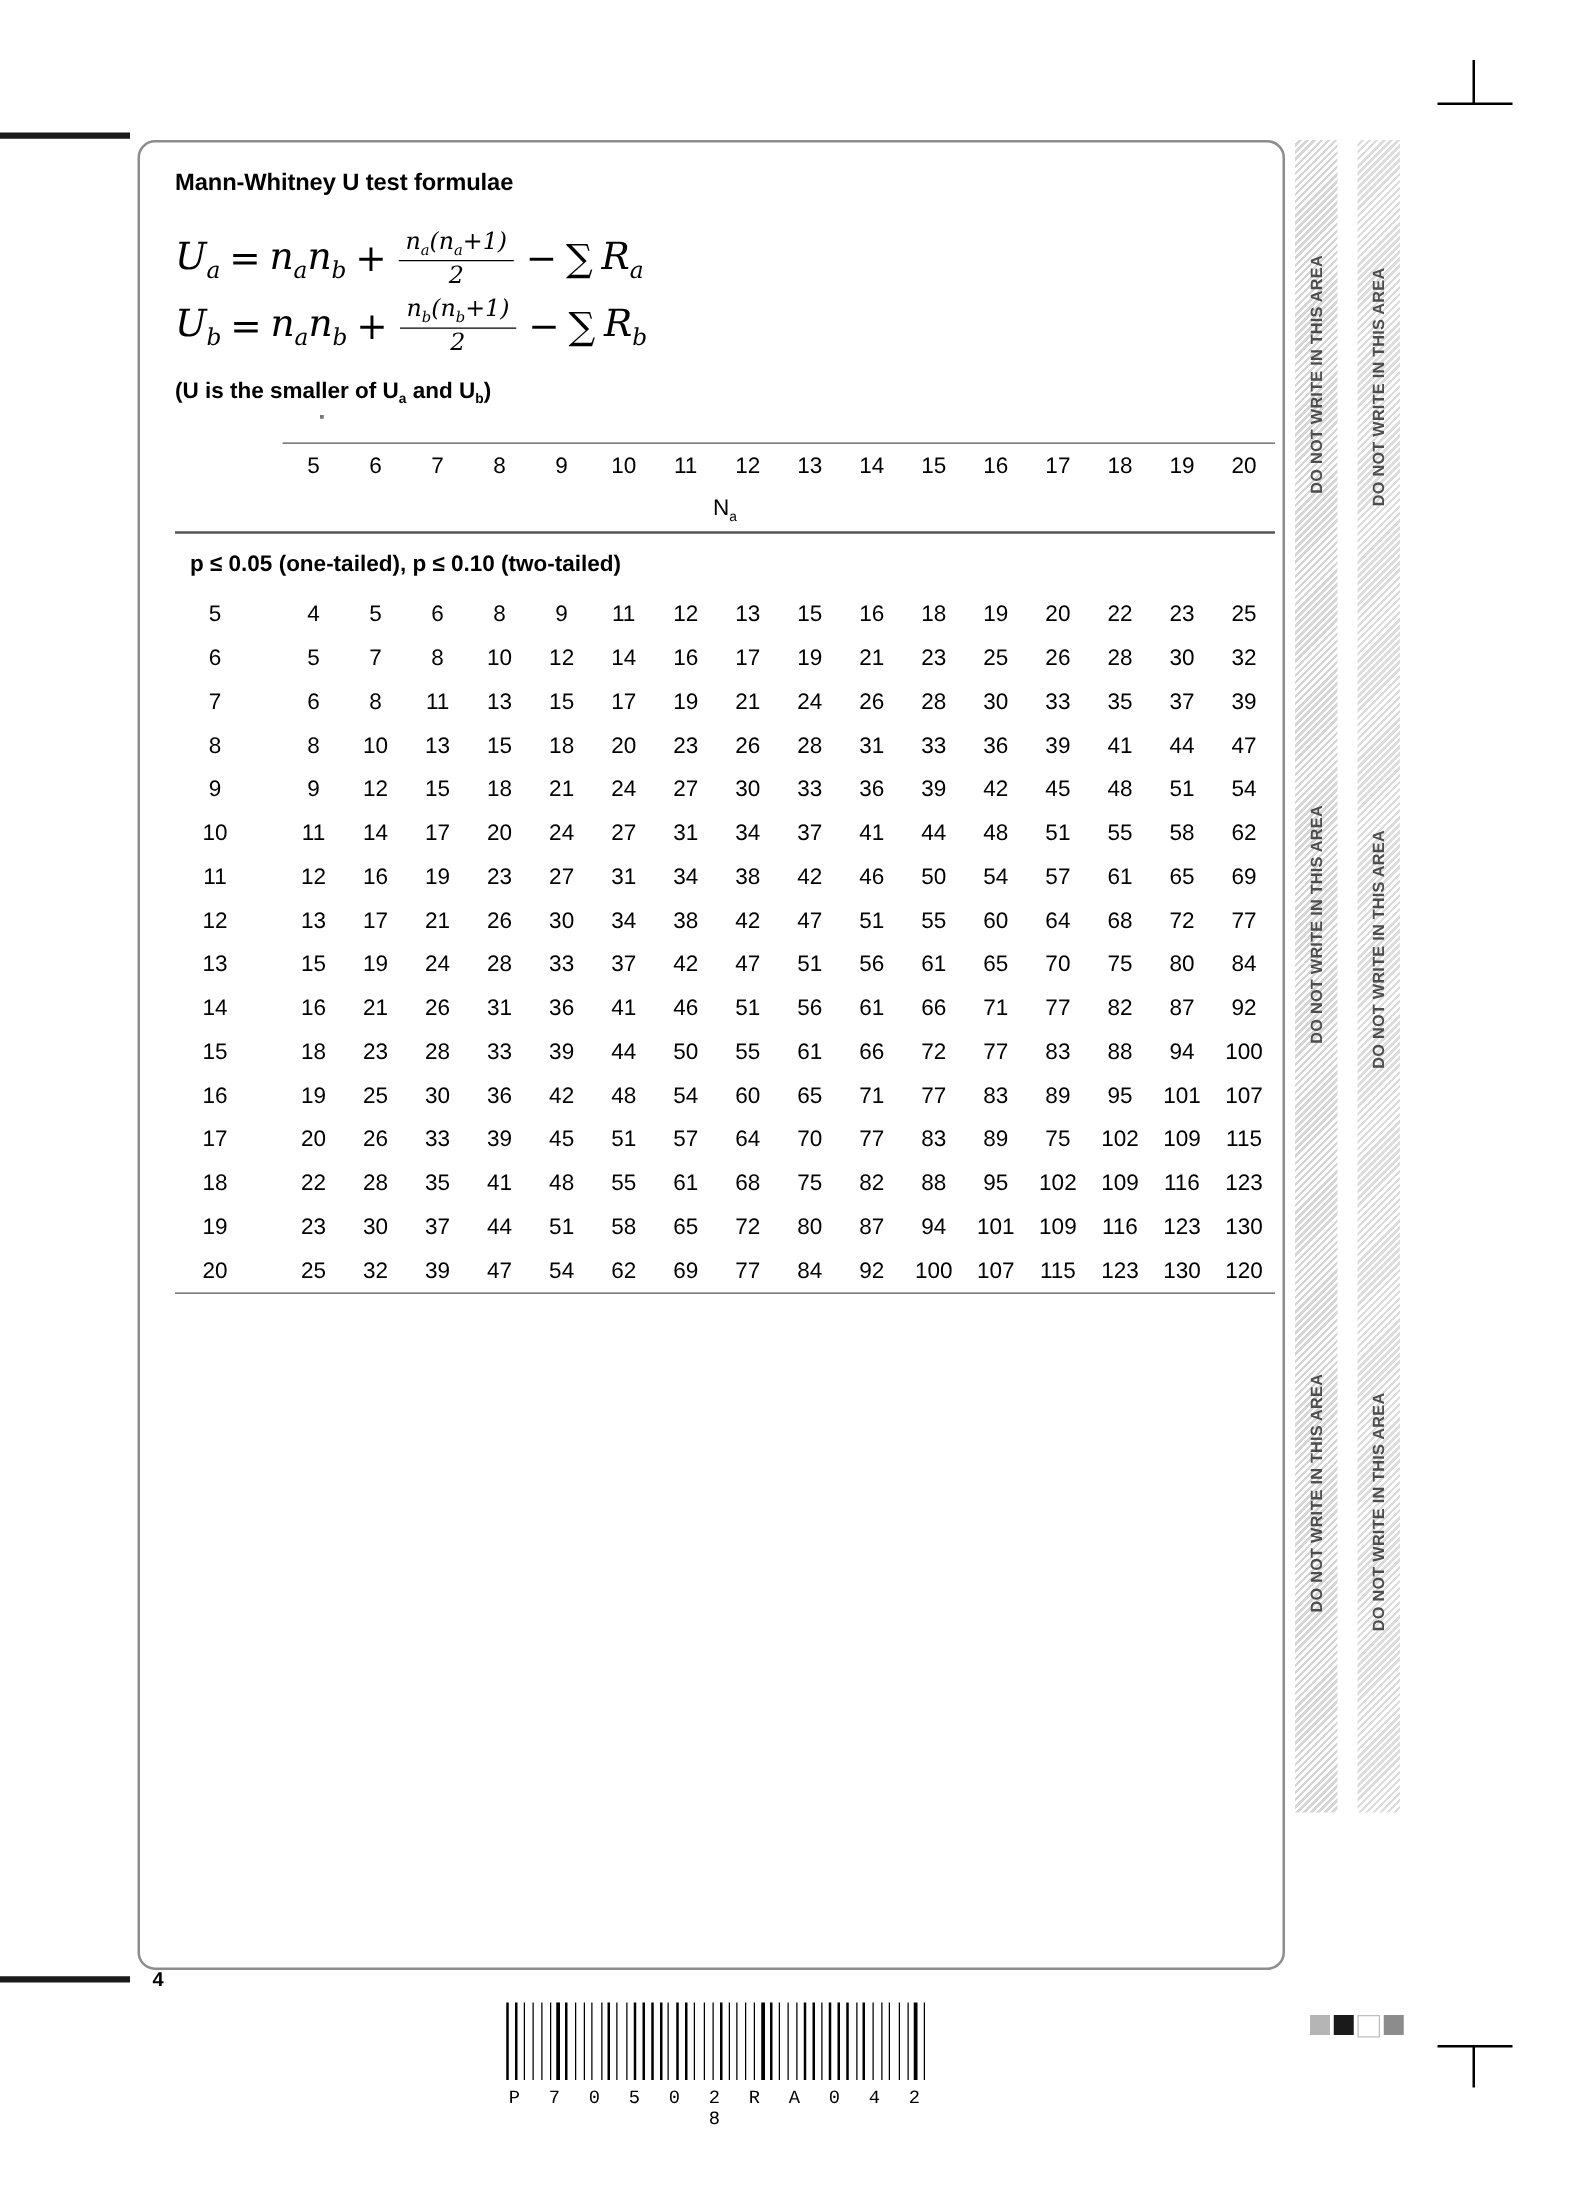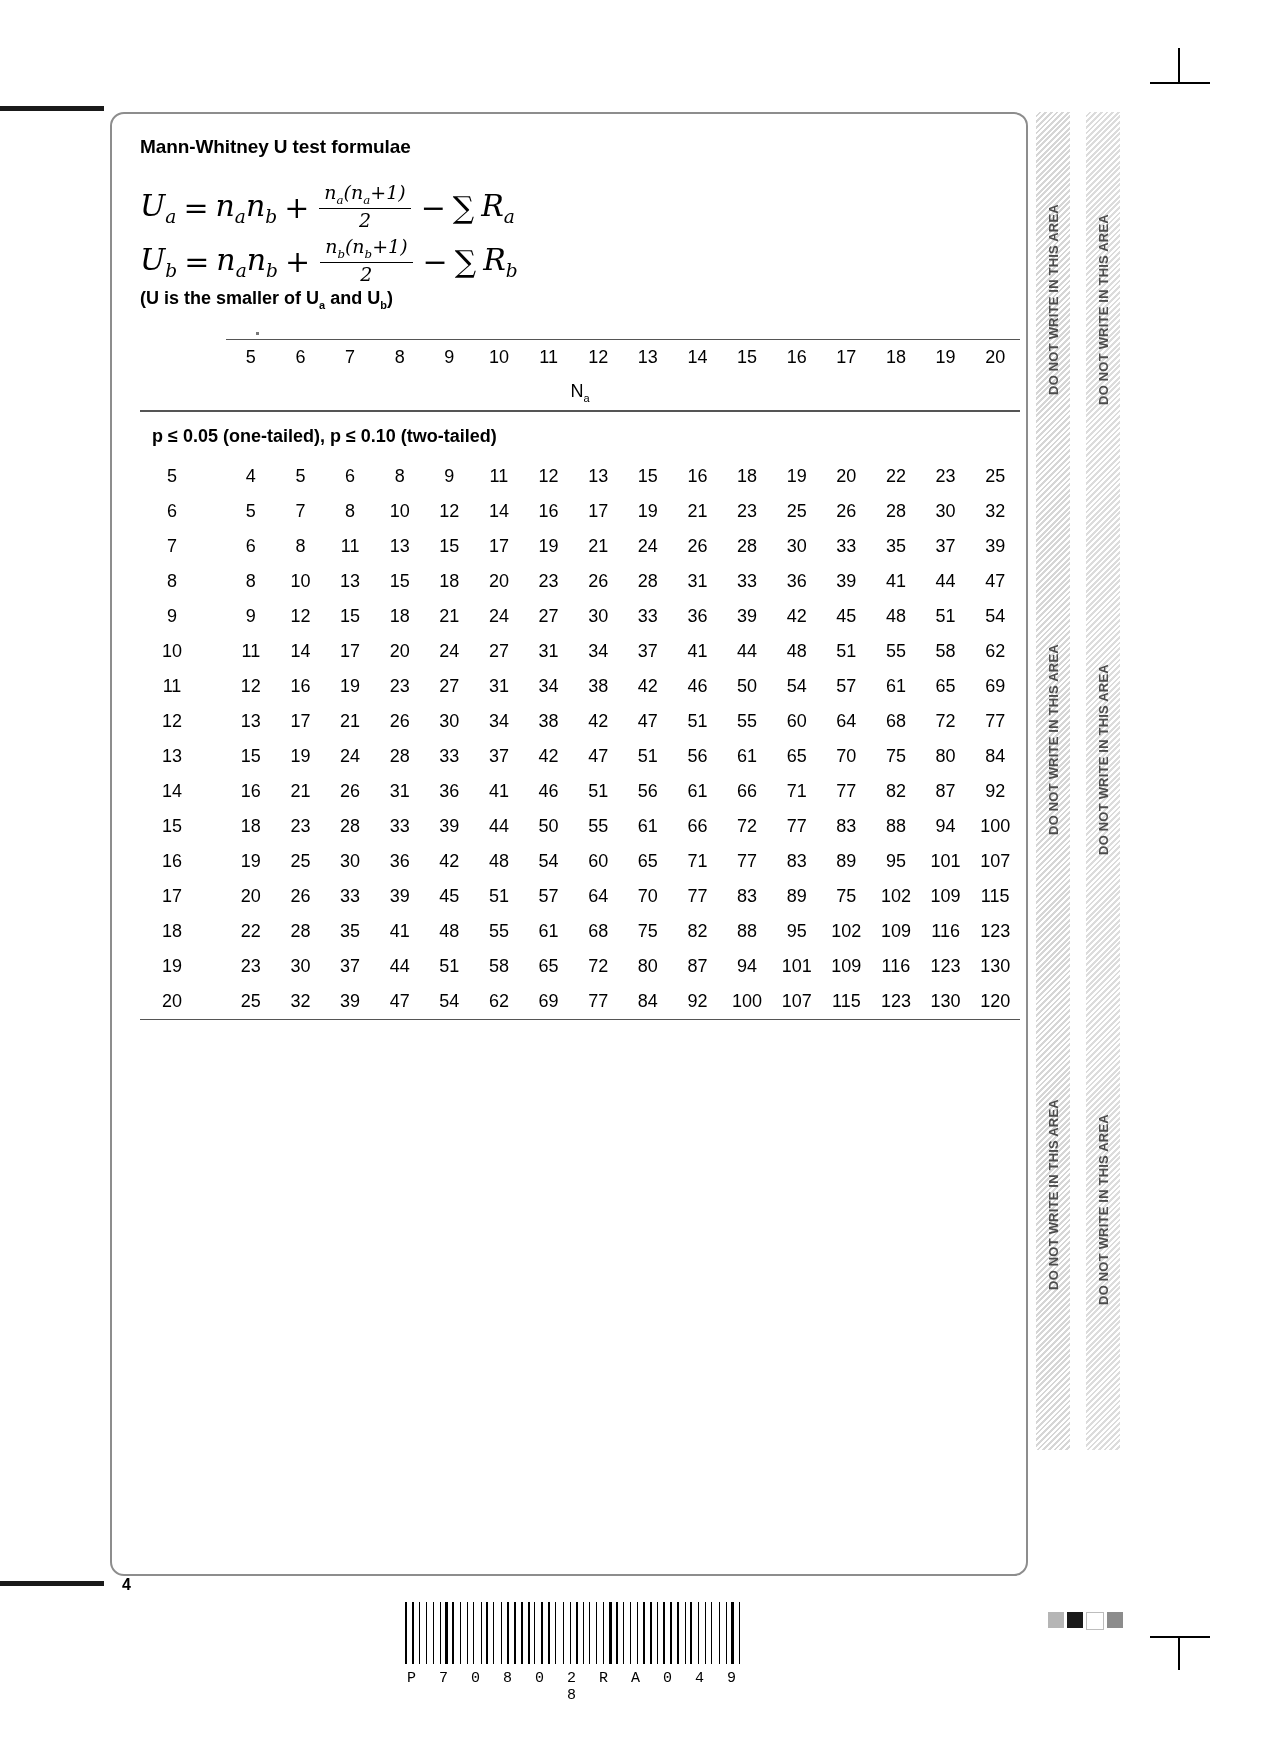--- a/index.html
+++ b/index.html
@@ -128,20 +128,21 @@
     position: absolute;
     left: 128px;
     top: 196px;
     width: 3px;
     height: 3px;
     background: #777;
   }
 
   .u-note {
     margin-left: 12px;
+    margin-top: 14px;
     font-size: 18px;
     font-weight: bold;
   }
   .u-note sub { font-size: 11px; }
 
   .crit-heading {
     margin-left: 12px;
     margin-top: 40px;
     font-size: 18px;
     font-weight: bold;
@@ -861,21 +862,21 @@
       <i style="width: 4.8px; background: rgb(255, 255, 255);"></i>
       <i style="width: 3.2px;"></i>
       <i style="width: 3.2px; background: rgb(255, 255, 255);"></i>
       <i style="width: 1.6px;"></i>
       <i style="width: 1.6px; background: rgb(255, 255, 255);"></i>
       <i style="width: 4.8px;"></i>
       <i style="width: 1.6px; background: rgb(255, 255, 255);"></i>
       <i style="width: 3.2px;"></i>
       <i style="width: 1.6px; background: rgb(255, 255, 255);"></i>
     </div>
-  <div class="barcode-text">P 7 0 8 0 2 R A 0 4 9 8</div>
+  <div class="barcode-text">P 7 0 5 0 2 R A 0 4 2 8</div>
 </div>
 
 <div class="corner-blocks" id="corner-blocks">
     <span style="background: rgb(181, 181, 181);"></span>
     <span style="background: rgb(26, 26, 26);"></span>
     <span style="background: rgb(255, 255, 255); border: 1px solid rgb(189, 189, 189);"></span>
     <span style="background: rgb(140, 140, 140);"></span>
   </div>
 
 </body></html>

